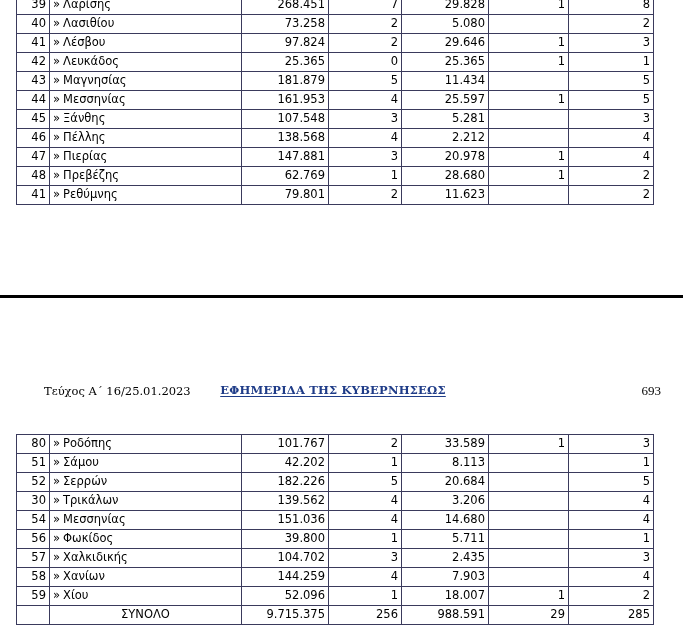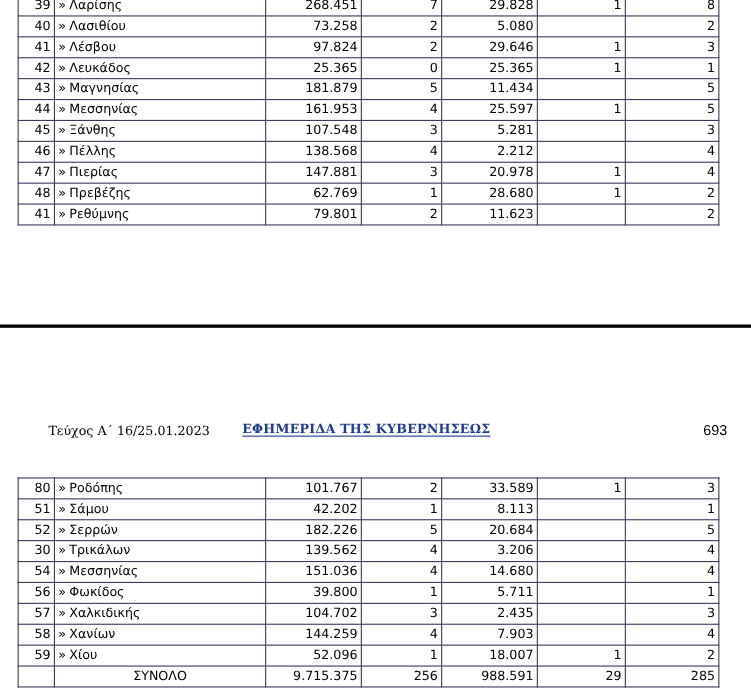--- a/index.html
+++ b/index.html
@@ -91,21 +91,21 @@
     letter-spacing: 0.2px;
     color: #1f3c88;
     text-decoration: underline;
     text-underline-offset: 2px;
   }
   #running-head .rh-right {
     position: absolute;
     right: 6px;
     top: 1px;
     font-size: 13px;
-    font-family: Liberation Sans, sans-serif;
+    font-family: Liberation Serif, serif;
     color: #000000;
   }
 
   
   #table-bottom-wrap {
     position: absolute;
     left: 16px;
     top: 434px;
   }
   .row-total td { font-size: 11.5px; }

